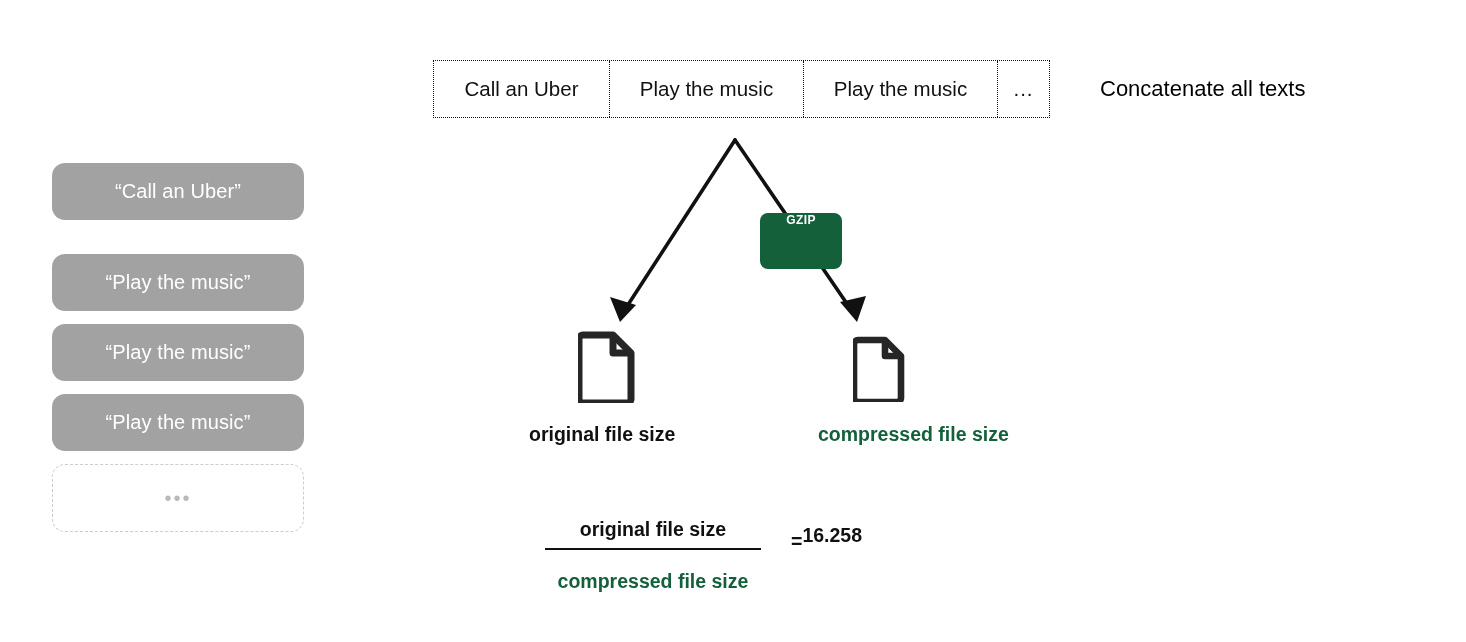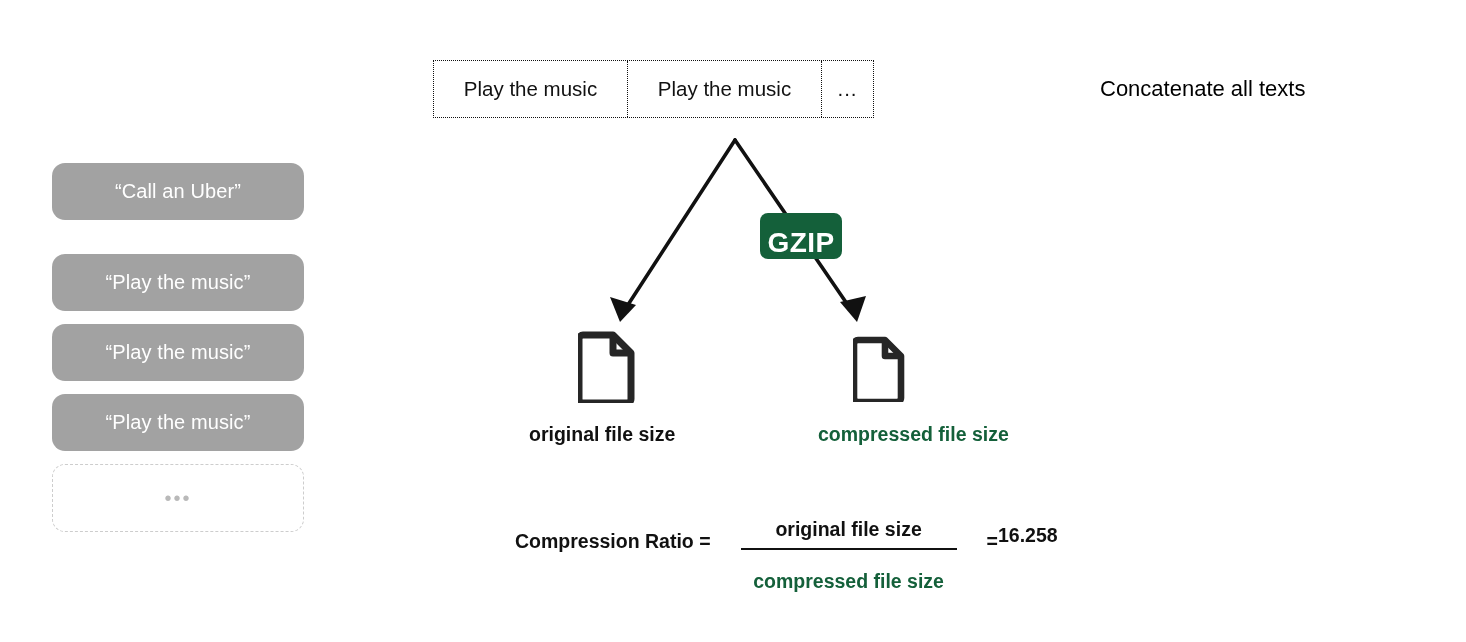--- a/index.html
+++ b/index.html
@@ -109,28 +109,28 @@
     height: 642px;
     pointer-events: none;
   }
 
   
   #gzip-badge {
     position: absolute;
     left: 760px;
     top: 213px;
     width: 82px;
-    height: 46px;
+    height: 56px;
     background: #14603a;
     border-radius: 8px;
     display: flex;
-    align-items: flex-end;
+    align-items: flex-start;
     justify-content: center;
     color: #ffffff;
-    font-size: 28px;
+    font-size: 12px;
     font-weight: bold;
     letter-spacing: .4px;
   }
 
   
   .file-icon { position: absolute; }
   #file-icon-original { left: 578px; top: 331px; }
   #file-icon-compressed { left: 853px; top: 336px; }
 
   .file-caption {
@@ -209,20 +209,21 @@
     <span>“Play the music”</span>
   </div>
 
   <div class="pill-ellipsis">
     <span>•••</span>
   </div>
 
 </div>
 
 <div id="concat-table">
+  <div class="cell c0">Call an Uber</div>
   <div class="cell c1">Play the music</div>
   <div class="cell c2">Play the music</div>
   <div class="cell c3">...</div>
 </div>
 
 <div id="concat-note">Concatenate all texts</div>
 
 <svg id="flow-svg" viewBox="0 0 1466 642">
 
   <g>
@@ -251,21 +252,20 @@
   <svg width="53" height="66" viewBox="0 0 53 66">
     <path d="M5 4 h27 l16 16 v42 a4 4 0 0 1 -4 4 h-39 a4 4 0 0 1 -4 -4 v-54 a4 4 0 0 1 4 -4 z" fill="none" stroke="#262626" stroke-width="6.6" stroke-linejoin="round"></path>
     <path d="M32 4 v16 h16" fill="none" stroke="#262626" stroke-width="6.6" stroke-linejoin="round"></path>
   </svg>
 </div>
 
 <div class="file-caption" id="caption-original">original file size</div>
 <div class="file-caption" id="caption-compressed">compressed file size</div>
 
 <div id="formula">
-  <div id="formula-label">Compression Ratio =</div>
 
   <div id="fraction">
     <div id="fraction-numerator">original file size</div>
     <div id="fraction-bar"></div>
     <div id="fraction-denominator">compressed file size</div>
   </div>
 
   <div id="formula-equals">=</div>
   <div id="formula-result">16.258</div>
 </div>

